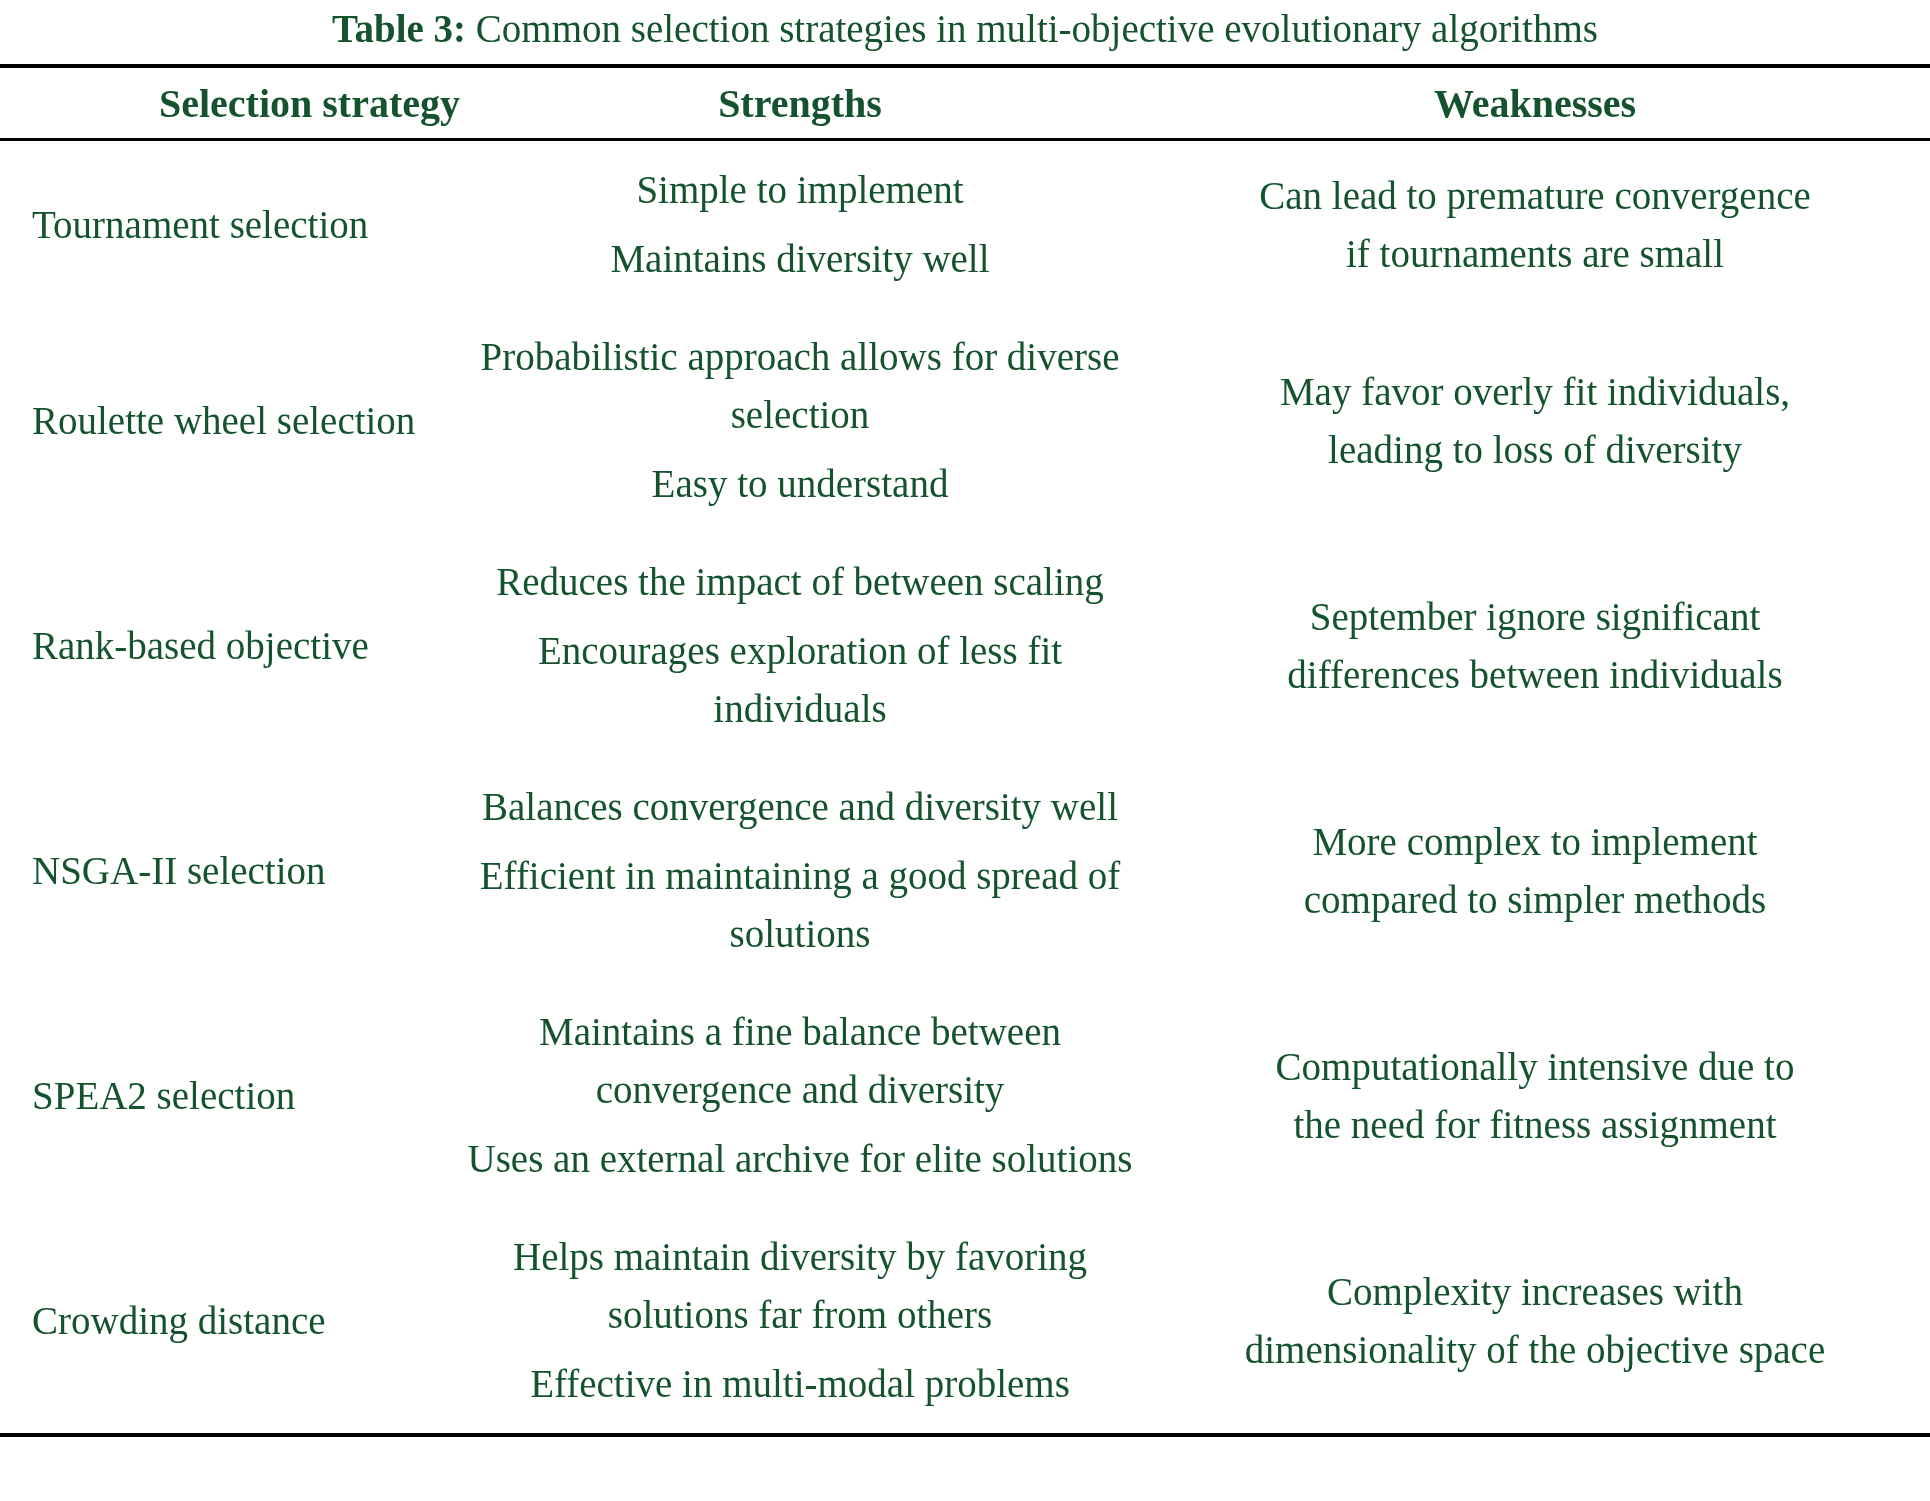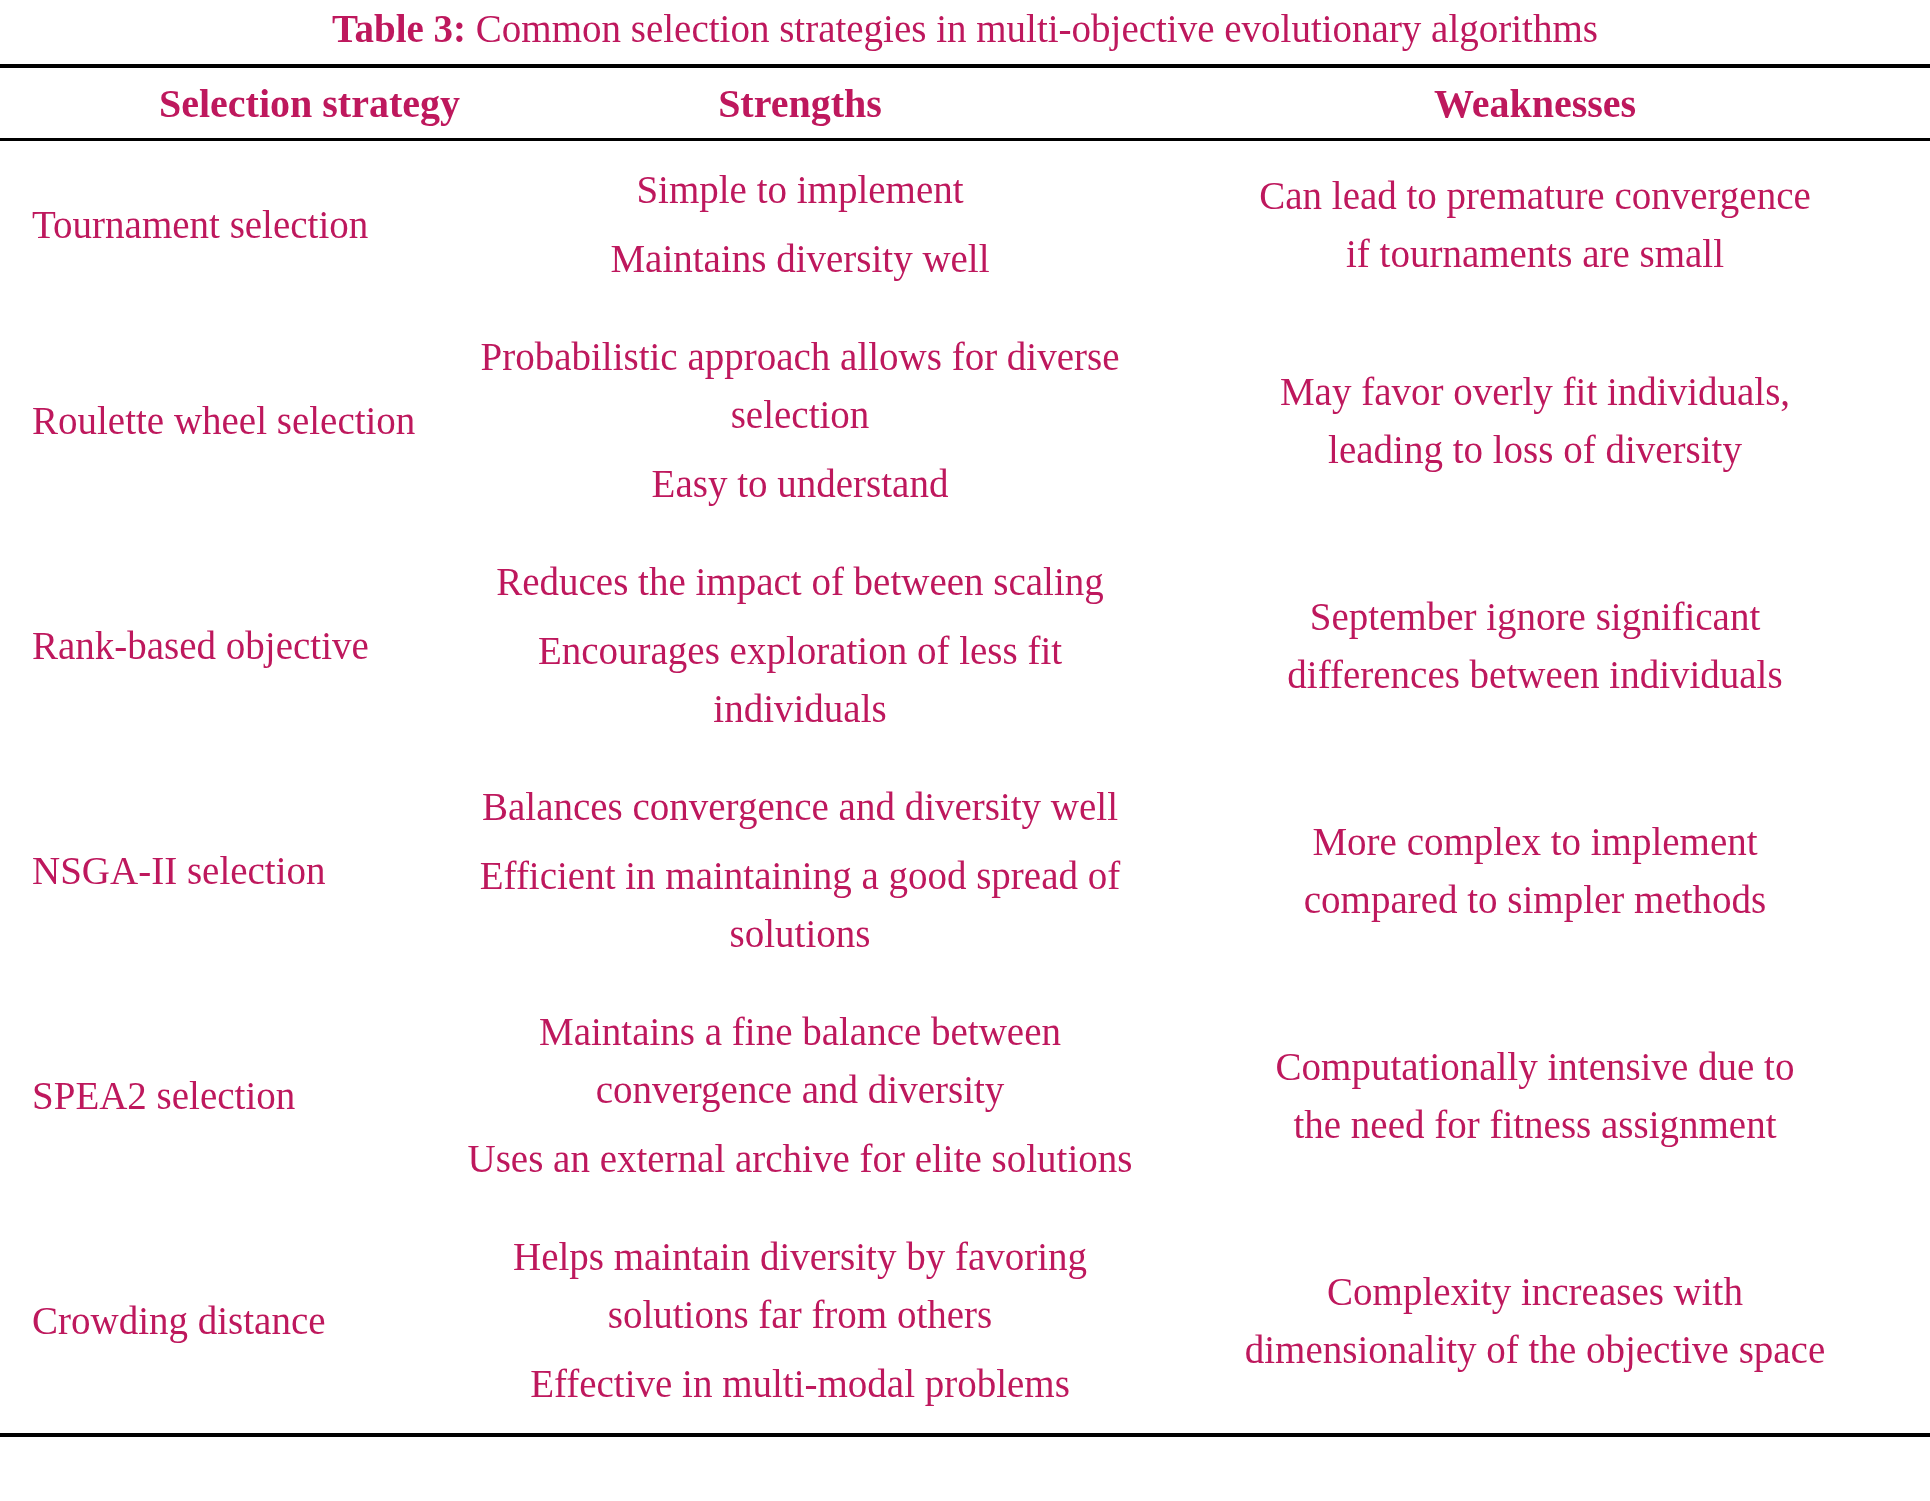--- a/index.html
+++ b/index.html
@@ -6,21 +6,21 @@
     margin: 0;
     padding: 0;
     background: #ffffff;
   }
   .page {
     width: 1930px;
     height: 1501px;
     box-sizing: border-box;
     padding-top: 6px;
     background: #ffffff;
-    color: #be185d;
+    color: #14532d;
     font-family: "Liberation Serif", "DejaVu Serif", serif;
     overflow: hidden;
   }
   .caption {
     text-align: center;
     font-size: 39px;
     line-height: 46px;
     margin-bottom: 12px;
     white-space: nowrap;
   }

